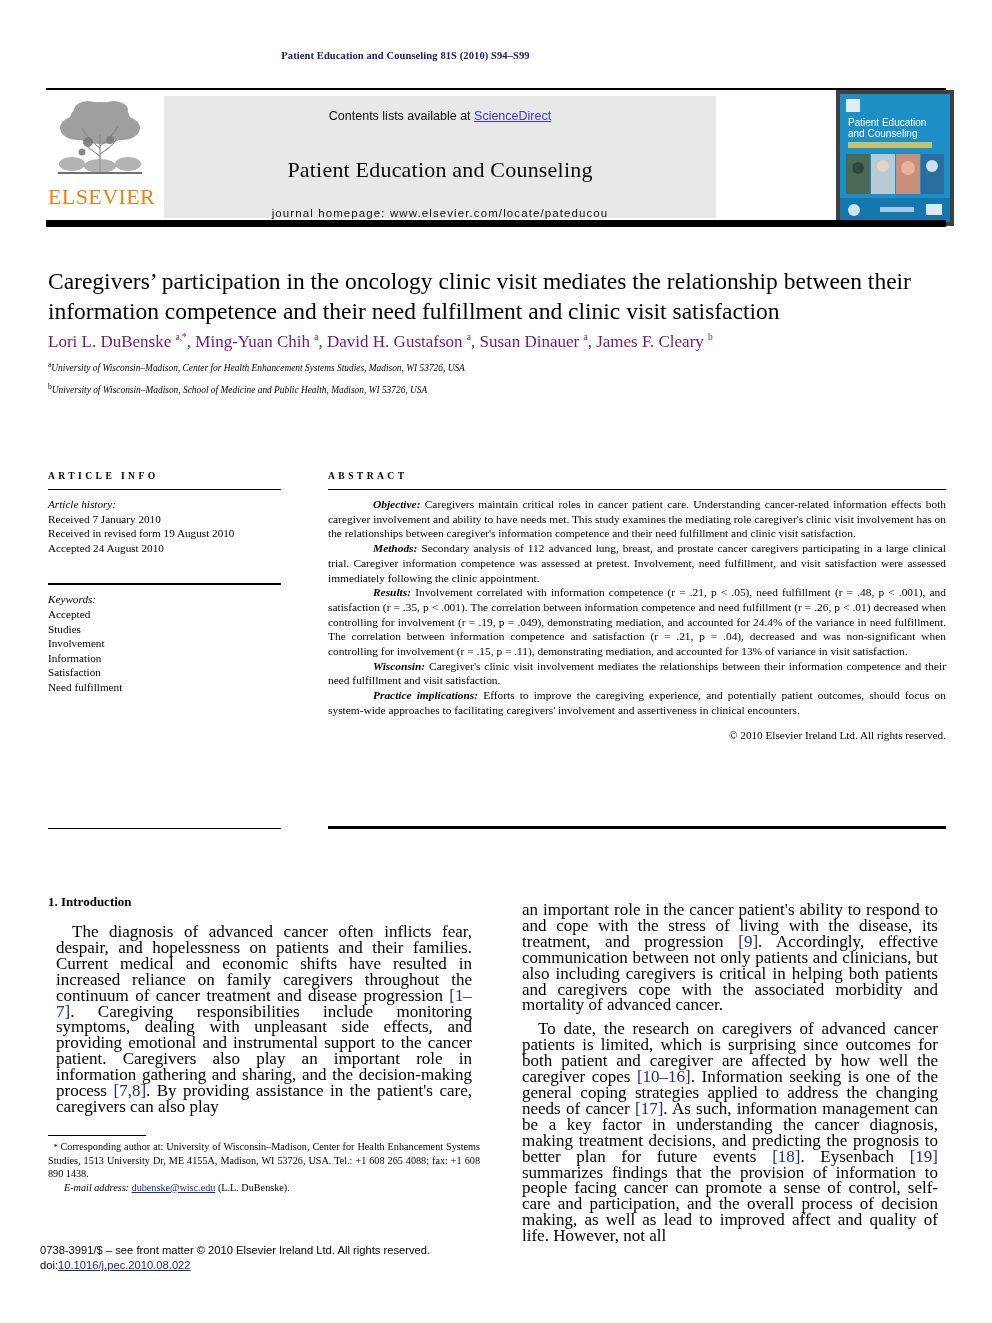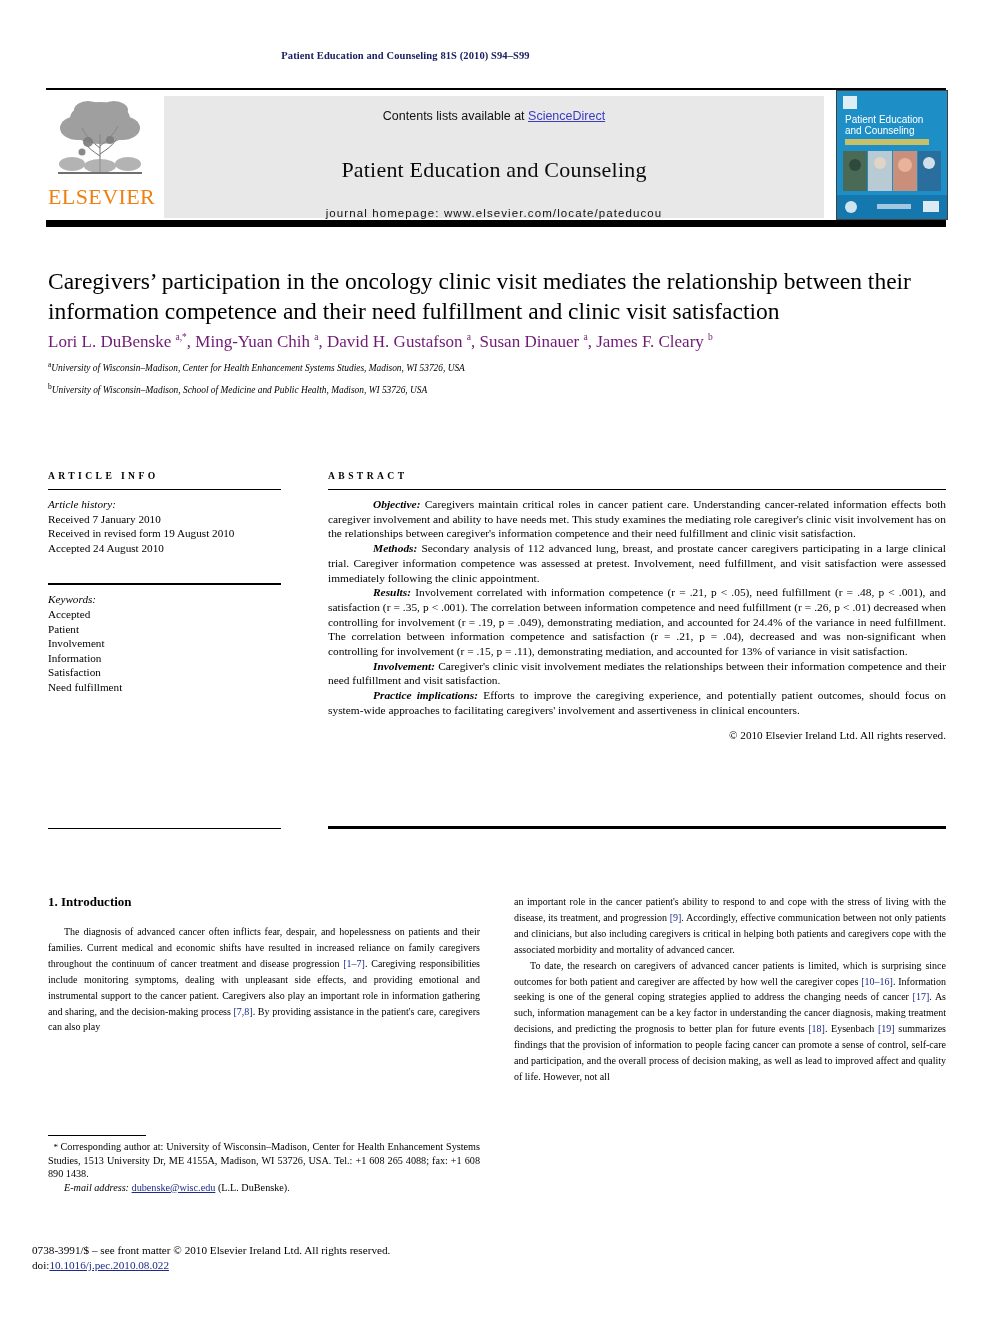--- a/index.html
+++ b/index.html
@@ -57,21 +57,21 @@
     width: 104px;
     text-align: center;
     font-family: "Liberation Serif", serif;
     font-size: 22px;
     letter-spacing: .4px;
     color: #f07f12;
   }
   .masthead-center {
     position: absolute;
     left: 118px; top: 8px;
-    width: 660px; height: 122px;
+    width: 552px; height: 122px;
     background: #e8e8e8;
     text-align: center;
   }
   .contents-line {
     margin-top: 13px;
     font-family: "Liberation Sans", sans-serif;
     font-size: 12.5px;
     color: #111;
   }
   .contents-line .sd { color: #3b3bc4; }
@@ -86,21 +86,21 @@
     margin-top: 24px;
     font-family: "Liberation Sans", sans-serif;
     font-size: 11.5px;
     letter-spacing: 1.1px;
     color: #111;
   }
   .cover-thumb {
     position: absolute;
     left: 790px; top: 2px;
     width: 110px; height: 128px;
-    border: 1px solid #404040;
+    border: 4px solid #404040;
     background: #f97316;
     overflow: hidden;
   }
   .cover-inner { position: absolute; inset: 0; }
   .masthead-rule-bottom {
     position: absolute;
     left: 0; top: 132px; width: 900px; height: 7px;
     background: #000;
   }
 
@@ -187,24 +187,24 @@
   .bcol.left { left: 0; }
   .bcol.right { left: 466px; }
   .secnum {
     font-family: "Liberation Serif", serif;
     font-size: 13px;
     font-weight: bold;
     margin: 0 0 14px 0;
   }
   .ptext {
     font-family: "Liberation Serif", serif;
-    font-size: 10px;
+    font-size: 17px;
     line-height: 15.9px;
     text-align: justify;
-    margin: 0;
+    margin: 8px;
     color: #000;
   }
   .ptext.indent { text-indent: 16px; }
   .ref { color: #1d2a87; }
 
   
   .footnote-rule {
     position: absolute; left: 48px; top: 1135px;
     width: 98px; height: 1px; background: #000;
   }
@@ -215,22 +215,22 @@
     line-height: 13.2px;
     text-align: justify;
     color: #000;
   }
   .footnote .star { font-size: 9px; }
   .footnote .em { font-style: italic; }
   .link { color: #1d2a87; }
   .footnote-email { text-indent: 16px; }
 
   .issn {
-    position: absolute; left: 32px; top: 1243px; width: 450px;
-    font-family: Liberation Serif, serif;
+    position: absolute; left: 40px; top: 1243px; width: 450px;
+    font-family: Liberation Sans, sans-serif;
     font-size: 11.2px;
     line-height: 15px;
     color: #000;
   }
 </style>
 </head>
 <body>
 
 <div class="page">
 
@@ -324,21 +324,21 @@
         <div class="lbl">Article history:</div>
         <div>Received 7 January 2010</div>
         <div>Received in revised form 19 August 2010</div>
         <div>Accepted 24 August 2010</div>
       </div>
       <div class="info-gap"></div>
       <div class="rule-med"></div>
       <div class="info-body">
         <div class="lbl">Keywords:</div>
         <div>Accepted</div>
-        <div>Patient</div>
+        <div>Studies</div>
         <div>Involvement</div>
         <div>Information</div>
         <div>Satisfaction</div>
         <div>Need fulfillment</div>
       </div>
     </div>
 
     <div class="col-abs">
       <div class="sechead">ABSTRACT</div>
       <div class="rule-thin"></div>
@@ -349,21 +349,21 @@
         </p>
         <p>
           <span class="lbl">Methods:</span>
           <span>Secondary analysis of 112 advanced lung, breast, and prostate cancer caregivers participating in a large clinical trial. Caregiver information competence was assessed at pretest. Involvement, need fulfillment, and visit satisfaction were assessed immediately following the clinic appointment.</span>
         </p>
         <p>
           <span class="lbl">Results:</span>
           <span>Involvement correlated with information competence (r = .21, p &lt; .05), need fulfillment (r = .48, p &lt; .001), and satisfaction (r = .35, p &lt; .001). The correlation between information competence and need fulfillment (r = .26, p &lt; .01) decreased when controlling for involvement (r = .19, p = .049), demonstrating mediation, and accounted for 24.4% of the variance in need fulfillment. The correlation between information competence and satisfaction (r = .21, p = .04), decreased and was non-significant when controlling for involvement (r = .15, p = .11), demonstrating mediation, and accounted for 13% of variance in visit satisfaction.</span>
         </p>
         <p>
-          <span class="lbl">Involvement:</span>
+          <span class="lbl">Wisconsin:</span>
           <span>Caregiver's clinic visit involvement mediates the relationships between their information competence and their need fulfillment and visit satisfaction.</span>
         </p>
         <p>
           <span class="lbl">Practice implications:</span>
           <span>Efforts to improve the caregiving experience, and potentially patient outcomes, should focus on system-wide approaches to facilitating caregivers' involvement and assertiveness in clinical encounters.</span>
         </p>
         <div class="copyright">© 2010 Elsevier Ireland Ltd. All rights reserved.</div>
       </div>
     </div>
   </div>

